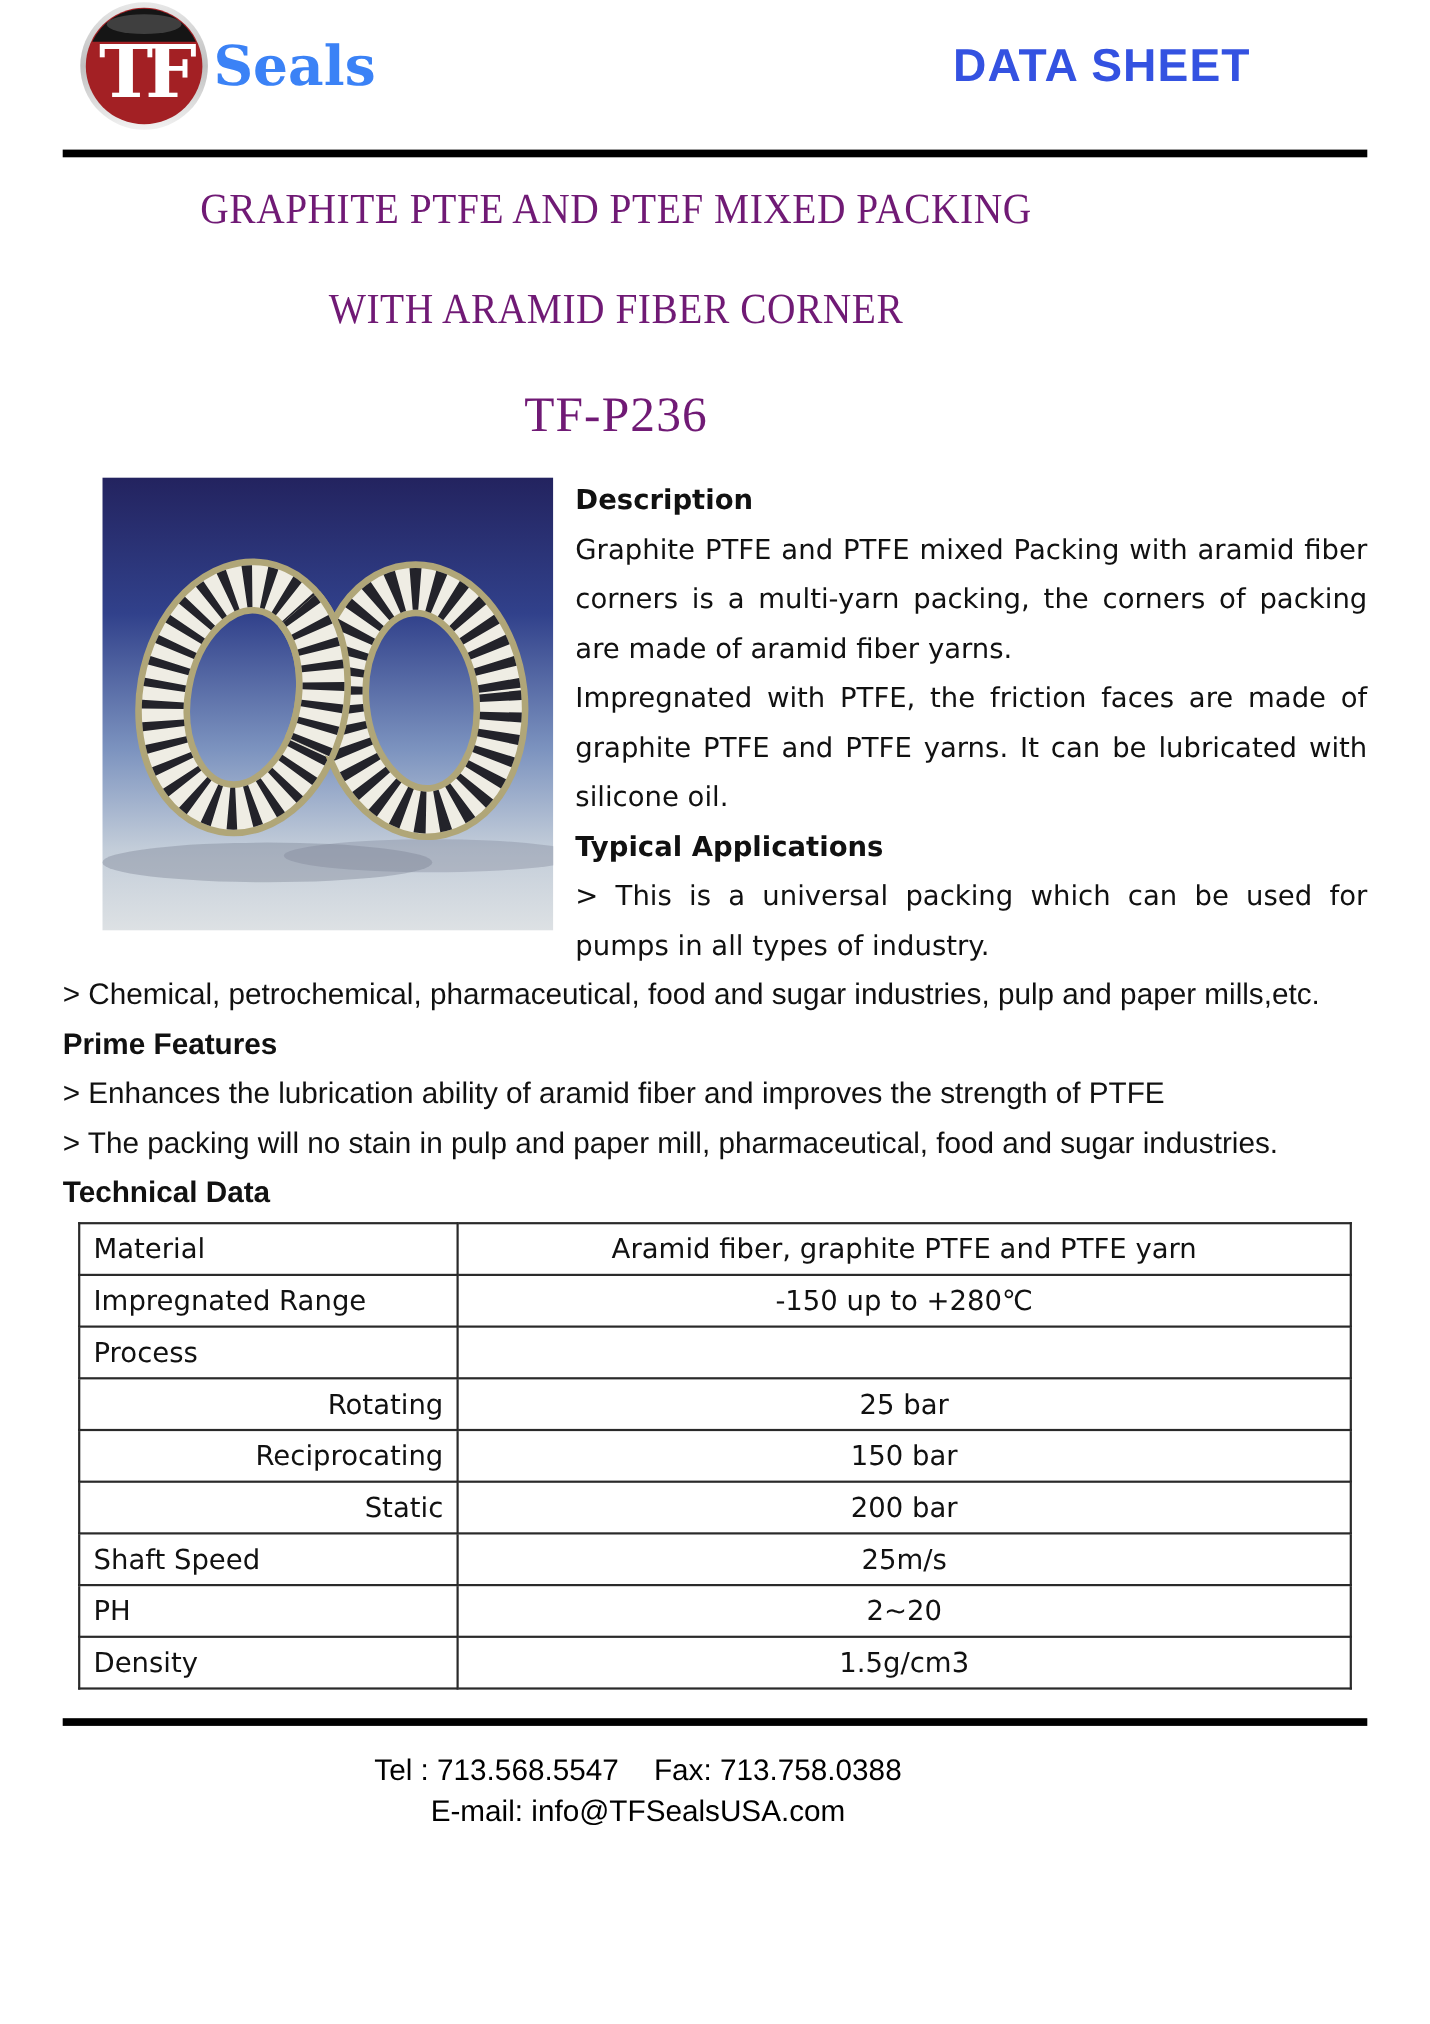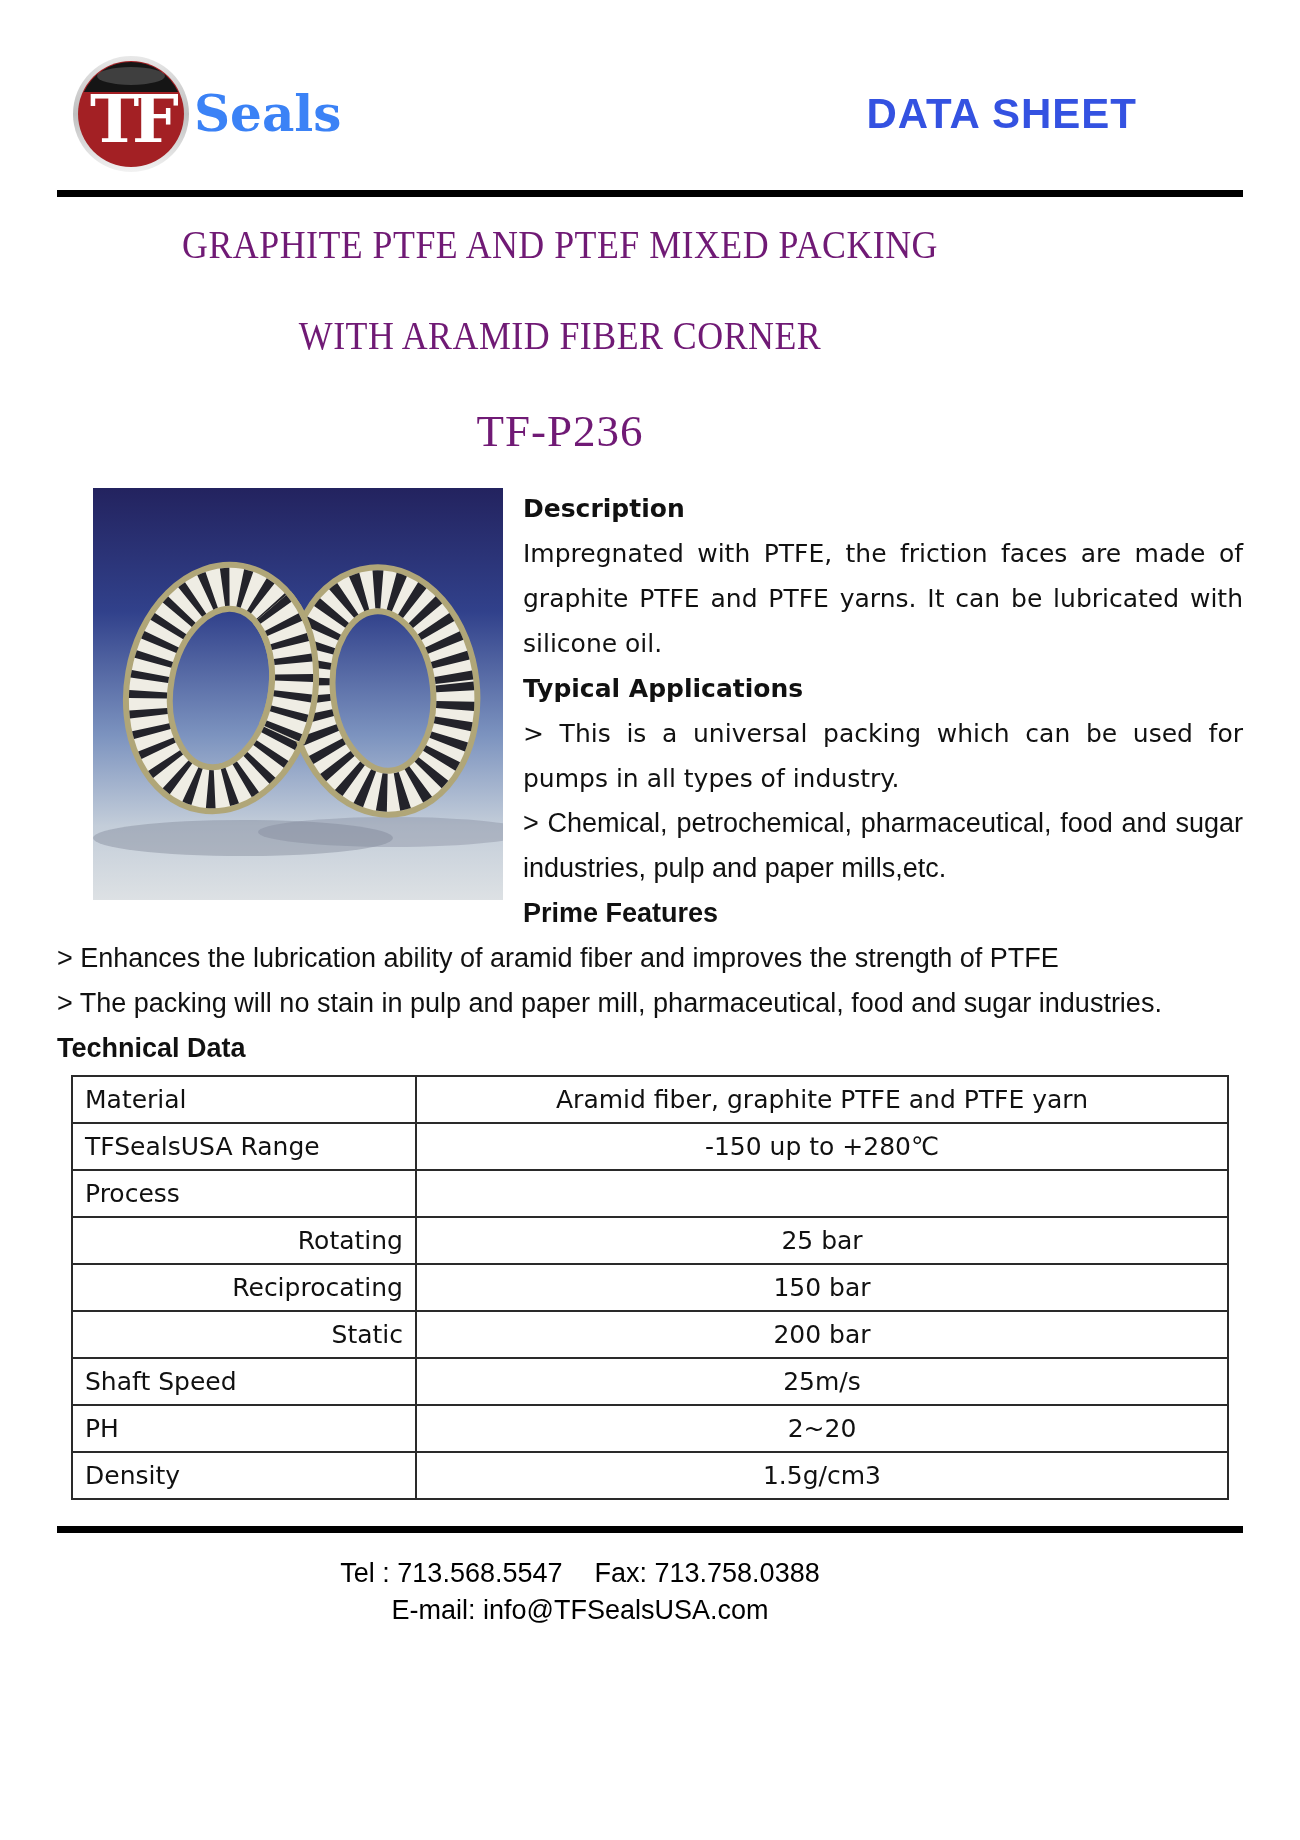--- a/index.html
+++ b/index.html
@@ -8,21 +8,21 @@
     width:1300px; height:1840px;
     box-sizing:border-box;
     padding:0 57px;
     overflow:hidden;
     background:#ffffff;
     color:#111;
     font-family:"DejaVu Sans",sans-serif;
   }
 
   
-  .header { display:flex; align-items:center; justify-content:space-between; padding-top:54px; }
+  .header { display:flex; align-items:center; justify-content:space-between; }
   .logo-wrap { display:flex; align-items:center; margin-left:14px; }
   .logo-svg { width:120px; height:120px; display:block; }
   .logo-seals {
     font-family:"DejaVu Serif",serif; font-weight:bold;
     font-size:50px; color:#3b82f6; letter-spacing:0px; margin-left:3px;
     line-height:1;
   }
   .datasheet {
     font-family:"Liberation Sans",sans-serif; font-weight:bold;
     font-size:42px; color:#3452e1; letter-spacing:1px;
@@ -131,40 +131,41 @@
 
         <g transform="translate(128,200) rotate(10)">
           <path d="M 36 -88.3 A 72 102 0 0 1 67.7 34.9" fill="none" stroke="#b0a678" stroke-width="50"></path>
           <path d="M 36 -88.3 A 72 102 0 0 1 67.7 34.9" fill="none" stroke="#efede4" stroke-width="38"></path>
           <path d="M 36 -88.3 A 72 102 0 0 1 67.7 34.9" fill="none" stroke="#23232a" stroke-width="38" stroke-dasharray="7 11"></path>
         </g>
       </svg>
     </div>
 
     <p class="sec-h desc-font">Description</p>
+    <p class="just desc-font">Graphite PTFE and PTFE mixed Packing with aramid fiber corners is a multi-yarn packing, the corners of packing are made of aramid fiber yarns.</p>
     <p class="just desc-font">Impregnated with PTFE, the friction faces are made of graphite PTFE and PTFE yarns. It can be lubricated with silicone oil.</p>
 
     <p class="sec-h desc-font">Typical Applications</p>
     <p class="just desc-font">&gt; This is a universal packing which can be used for pumps in all types of industry.</p>
     <p class="just narrow-font">&gt; Chemical, petrochemical, pharmaceutical, food and sugar industries, pulp and paper mills,etc.</p>
 
     <p class="sec-h narrow-font" style="font-weight:bold">Prime Features</p>
     <p class="narrow-font">&gt; Enhances the lubrication ability of aramid fiber and improves the strength of PTFE</p>
     <p class="just narrow-font">&gt; The packing will no stain in pulp and paper mill, pharmaceutical, food and sugar industries.</p>
 
     <p class="sec-h narrow-font" style="font-weight:bold">Technical Data</p>
 
     <table class="tech">
       <tbody>
         <tr>
           <td class="lbl">Material</td>
           <td class="val">Aramid fiber, graphite PTFE and PTFE yarn</td>
         </tr>
         <tr>
-          <td class="lbl">TFSealsUSA Range</td>
+          <td class="lbl">Impregnated Range</td>
           <td class="val">-150 up to +280℃</td>
         </tr>
         <tr>
           <td class="lbl">Process</td>
           <td class="val"></td>
         </tr>
         <tr class="right">
           <td class="lbl">Rotating</td>
           <td class="val">25 bar</td>
         </tr>

